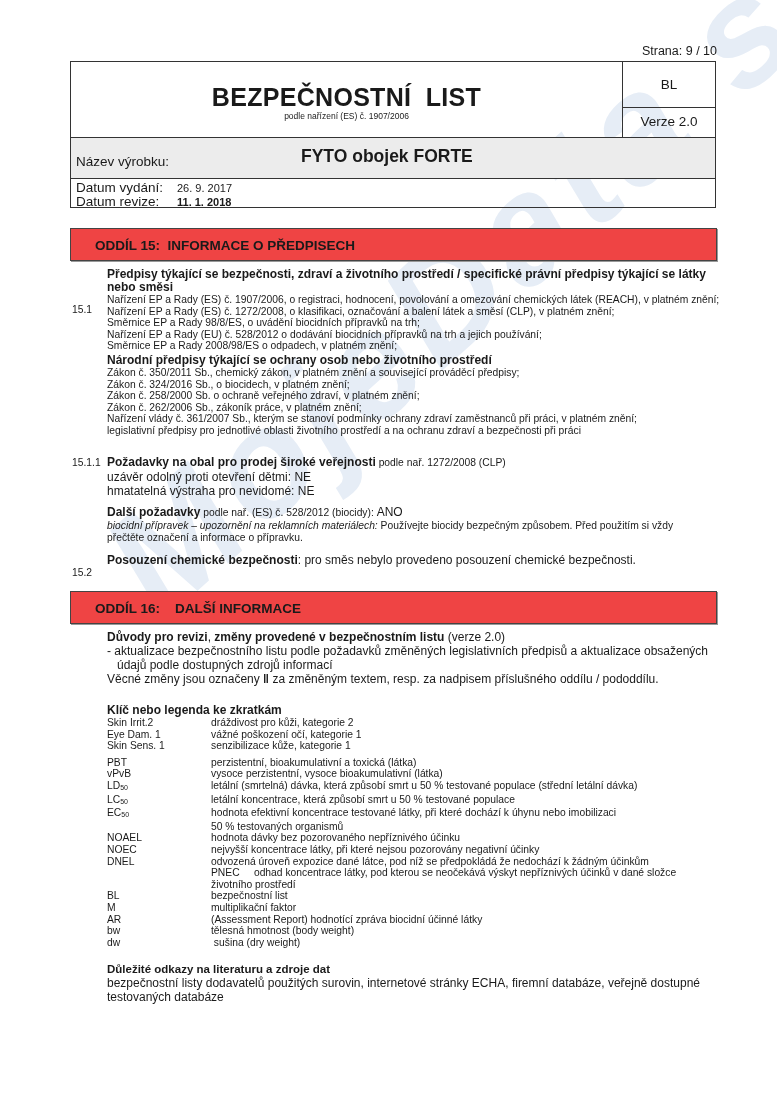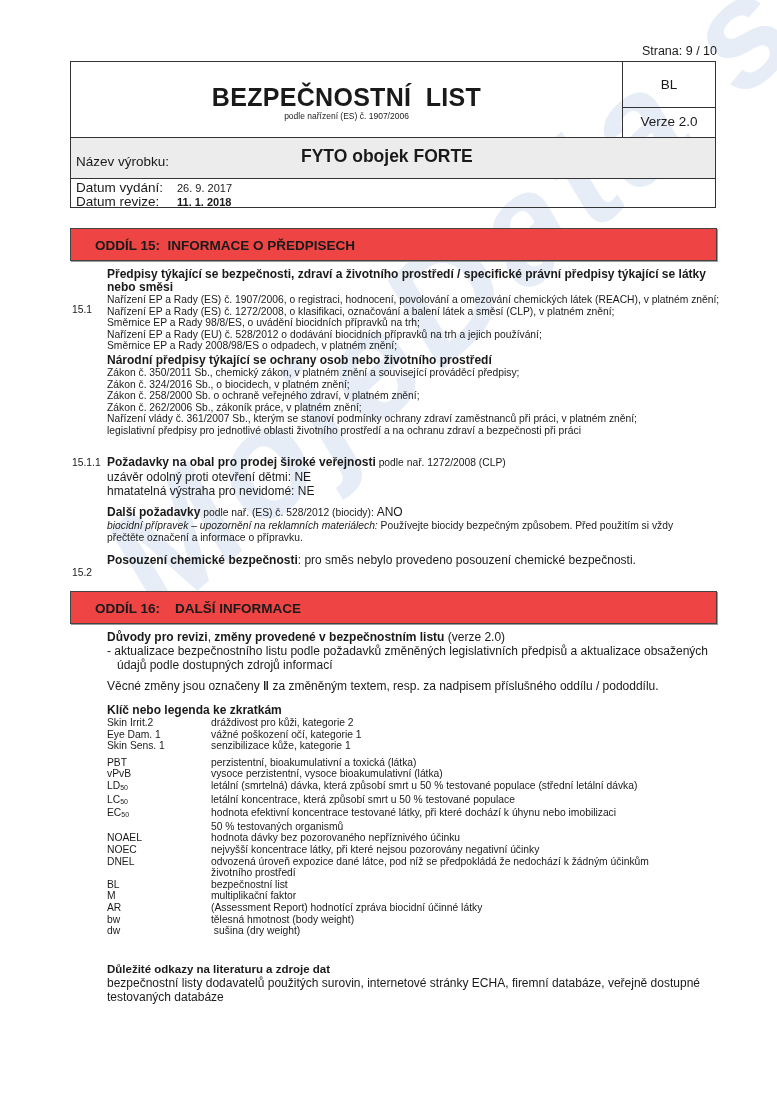--- a/index.html
+++ b/index.html
@@ -131,21 +131,21 @@
 <div class="section-bar" style="top:591px">
   <span class="st">ODDÍL 16:    DALŠÍ INFORMACE</span>
 </div>
 
 <div class="content md" style="left:107px; top:630px; width:620px;">
   <div class="line">
     <b>Důvody pro revizi</b><span>, </span><b>změny provedené v bezpečnostním listu</b><span> (verze 2.0)</span>
   </div>
   <div class="line">-  aktualizace bezpečnostního listu podle požadavků změněných legislativních předpisů a aktualizace obsažených</div>
   <div class="line" style="padding-left:10px">údajů podle dostupných zdrojů informací</div>
-  <div class="line" style="margin-top:7px">
+  <div class="line" style="margin-top:0">
     <span>Věcné změny jsou označeny </span><span style="font-weight:bold">‖</span><span> za změněným textem, resp. za nadpisem příslušného oddílu / pododdílu.</span>
   </div>
 </div>
 
 <div class="content" style="left:107px; top:704px; width:620px;">
   <div class="h-bold line">Klíč nebo legenda ke zkratkám</div>
   <div id="legend1">
       <div class="legend-row">
         <span class="abbr"><span>Skin Irrit.2</span></span>
         <span class="desc" style="white-space: pre;">dráždivost pro kůži, kategorie 2</span>
@@ -188,20 +188,24 @@
         <span class="abbr"><span>NOAEL</span></span>
         <span class="desc" style="white-space: pre;">hodnota dávky bez pozorovaného nepříznivého účinku</span>
       </div>
       <div class="legend-row">
         <span class="abbr"><span>NOEC</span></span>
         <span class="desc" style="white-space: pre;">nejvyšší koncentrace látky, při které nejsou pozorovány negativní účinky</span>
       </div>
       <div class="legend-row">
         <span class="abbr"><span>DNEL</span></span>
         <span class="desc" style="white-space: pre;">odvozená úroveň expozice dané látce, pod níž se předpokládá že nedochází k žádným účinkům</span>
+      </div>
+      <div class="legend-row">
+        <span class="abbr"><span></span></span>
+        <span class="desc" style="white-space: pre;">PNEC     odhad koncentrace látky, pod kterou se neočekává výskyt nepříznivých účinků v dané složce</span>
       </div>
       <div class="legend-row">
         <span class="abbr"><span></span></span>
         <span class="desc" style="white-space: pre;">životního prostředí</span>
       </div>
       <div class="legend-row">
         <span class="abbr"><span>BL</span></span>
         <span class="desc" style="white-space: pre;">bezpečnostní list</span>
       </div>
       <div class="legend-row">

